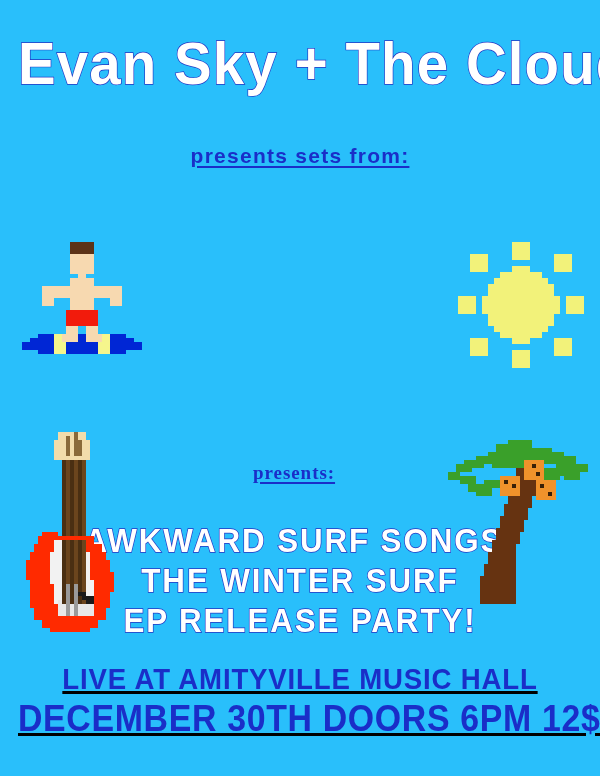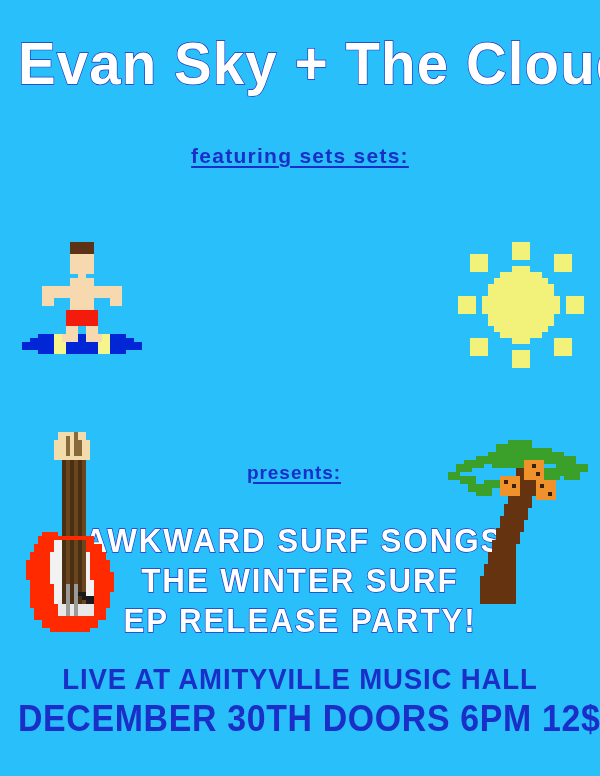--- a/index.html
+++ b/index.html
@@ -71,38 +71,39 @@
 
   #presents-label {
     position: absolute;
     top: 463px;
     left: 0; right: 12px;
     font-size: 19px;
     letter-spacing: 0.05em;
     text-decoration: underline;
     text-underline-offset: 3px;
     text-decoration-thickness: 2px;
+    font-family: Liberation Serif, serif;
   }
 
   #event-title {
     position: absolute;
     top: 524px;
     left: 0; right: 0;
   }
   .event-line {
     font-size: 33px;
     letter-spacing: 0.06em;
     margin-bottom: 7px;
     transform: scaleX(0.95);
   }
 
   #footer {
     position: absolute;
     top: 664px;
-    left: 0; right: 0;
+    left: 0; right: 0; text-decoration: underline;
   }
   #venue-line {
     font-size: 30px;
     letter-spacing: 0.03em;
     transform: scaleX(0.92);
   }
   #date-line {
     font-size: 36px;
     letter-spacing: 0.02em;
     margin-top: 7px;
@@ -113,21 +114,21 @@
   .sprite { position: absolute; }
   .sprite svg { display: block; shape-rendering: crispEdges; }
 </style>
 </head>
 <body>
 
 <div id="poster" style="background: rgb(41, 191, 251);">
 
   <div id="title" class="outlined">Evan Sky + The Clouds</div>
 
-  <div id="featuring-label" class="darkblue">featuring sets sets:</div>
+  <div id="featuring-label" class="darkblue">presents sets from:</div>
 
 
   <div id="presents-label" class="darkblue">presents:</div>
 
   <div id="event-title">
     <div class="event-line outlined">AWKWARD SURF SONGS:</div>
     <div class="event-line outlined">THE WINTER SURF</div>
     <div class="event-line outlined">EP RELEASE PARTY!</div>
   </div>
 

